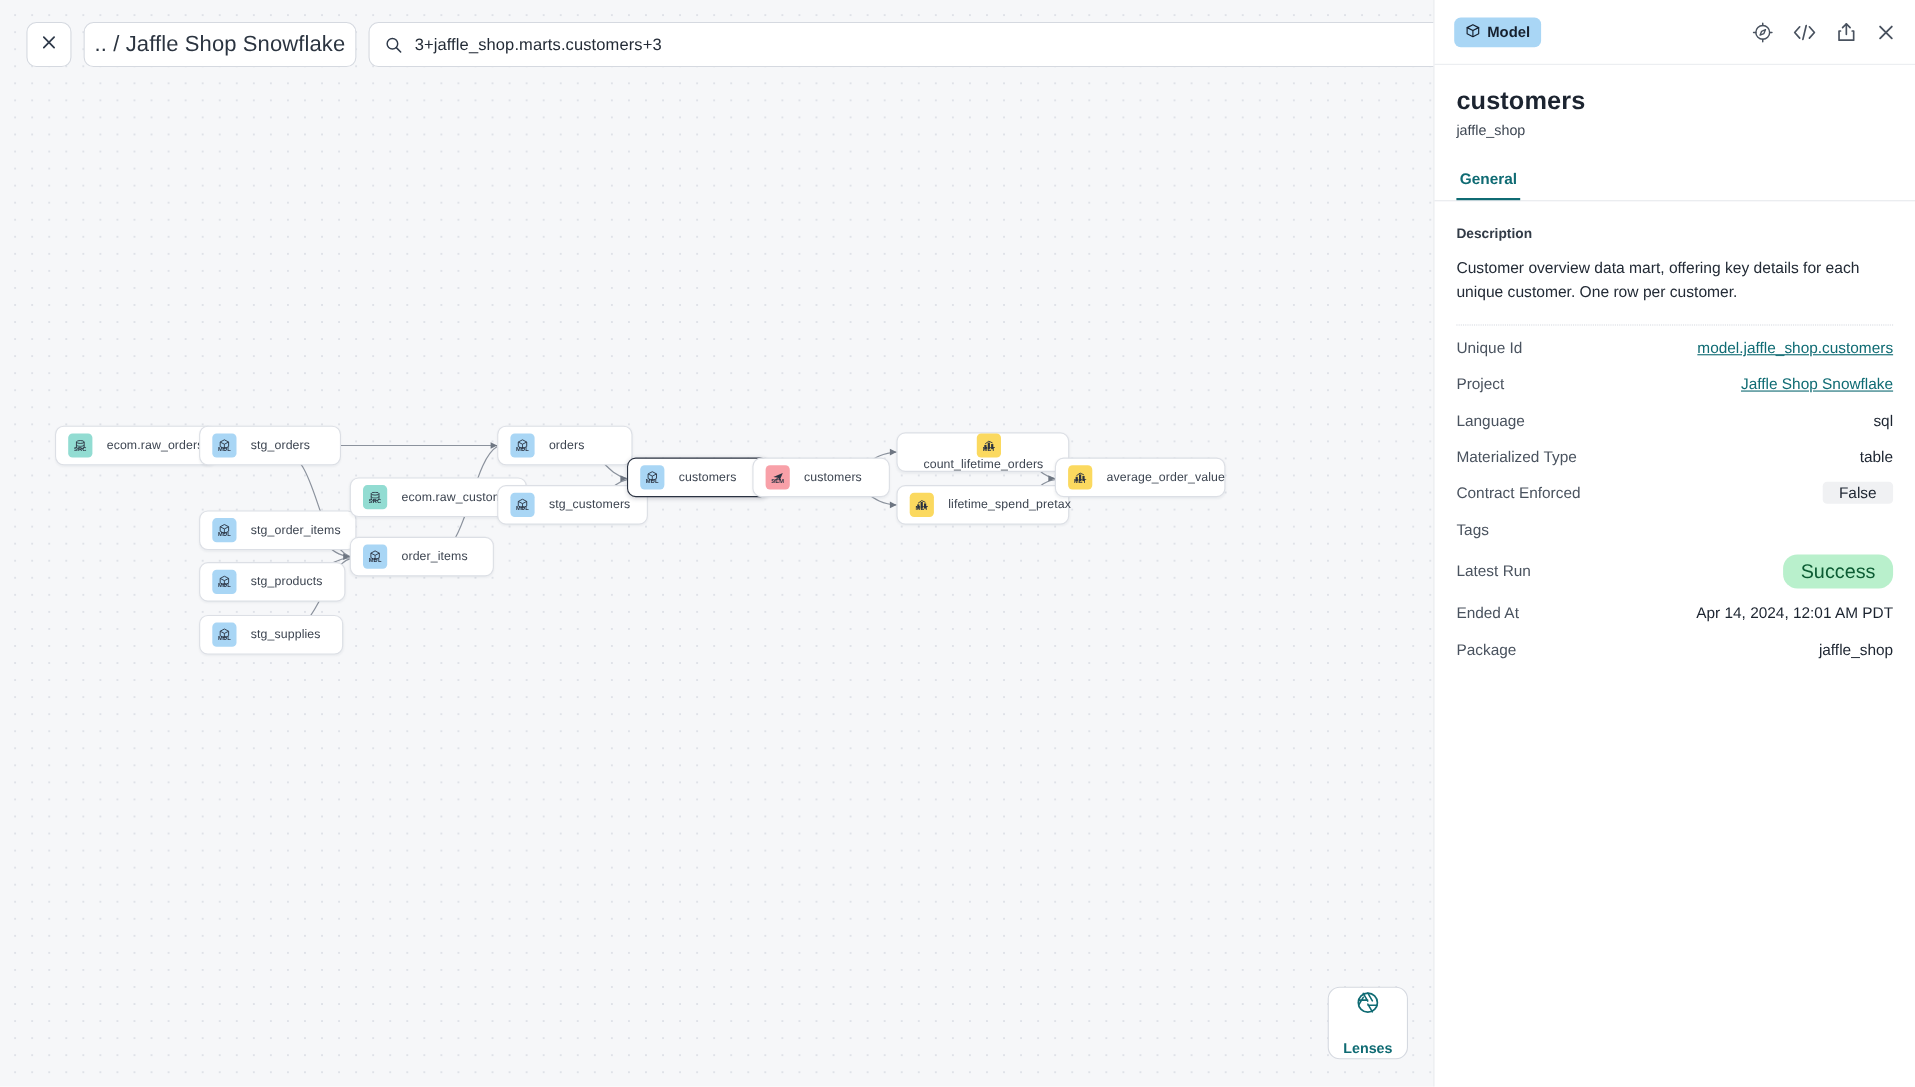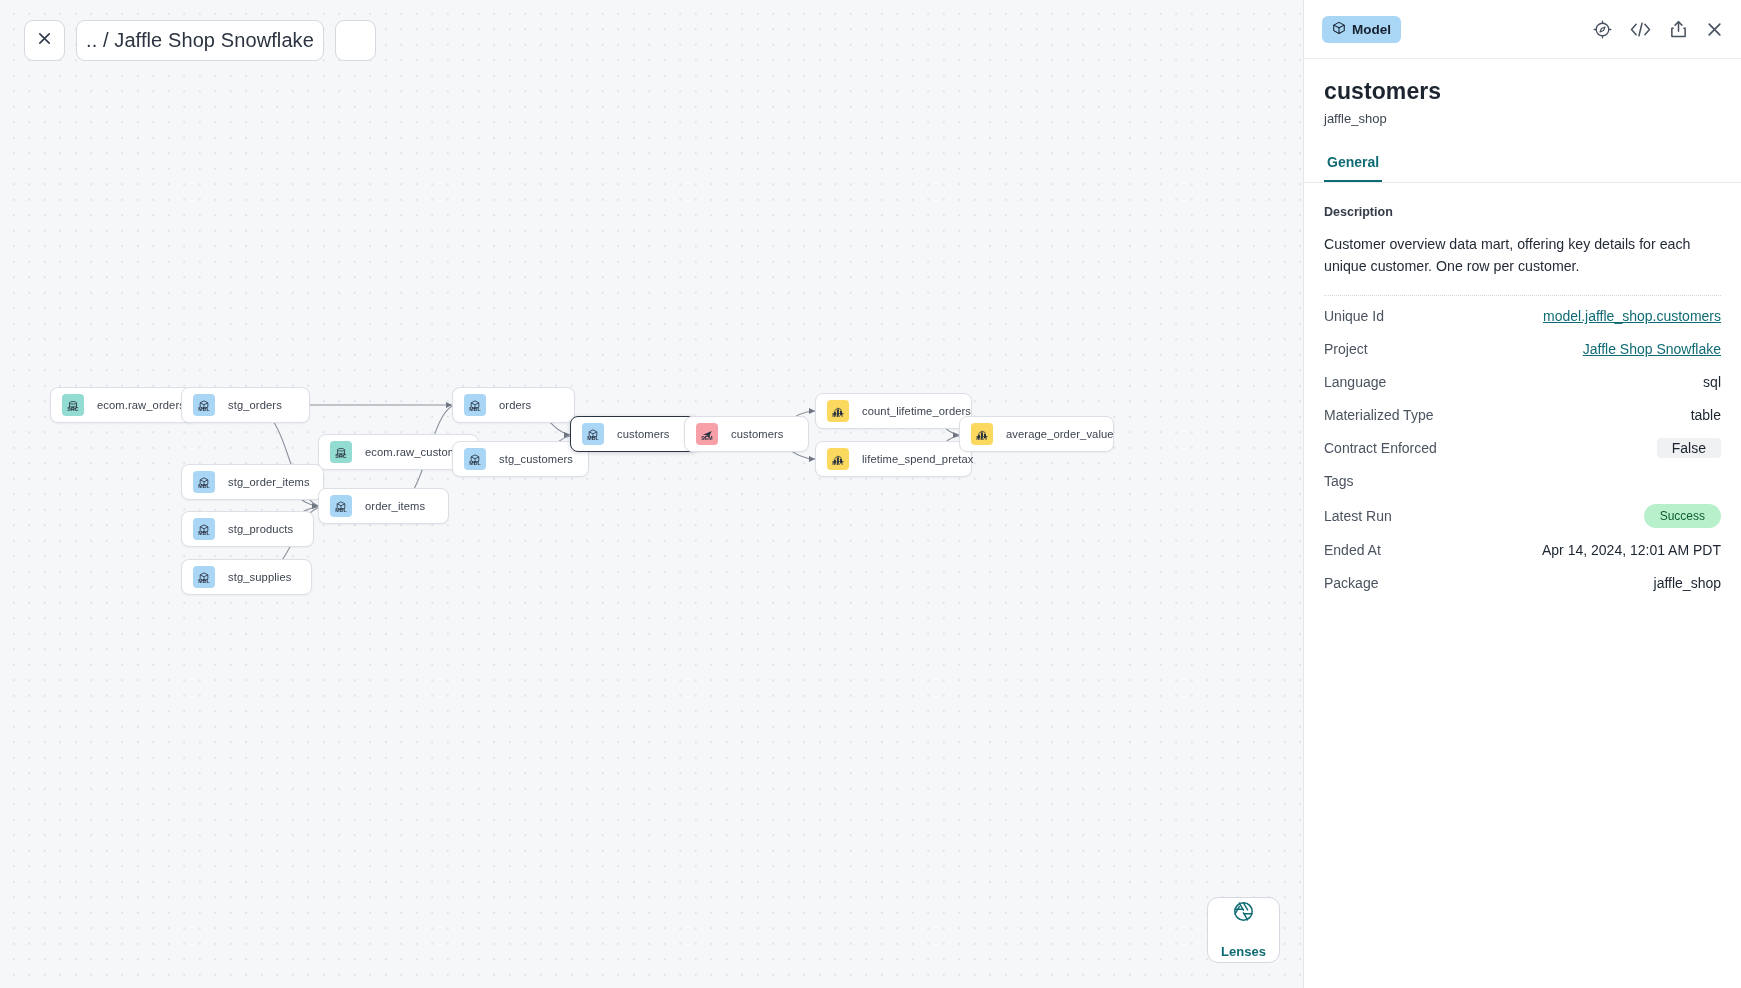--- a/index.html
+++ b/index.html
@@ -159,21 +159,21 @@
     min-height: 33px; padding: 6px 0; gap: 12px;
   }
   .row .k { font-size: 14px; color: #4a535f; white-space: nowrap; }
   .row .v { font-size: 14px; color: #1c2430; text-align: right; }
   .row .v.link { color: #0f6b73; text-decoration: underline; cursor: pointer; }
   .row .v.chip {
     background: #f0f1f3; border-radius: 4px; padding: 2px 15px;
   }
   .row .v.pill {
     background: #b9f0cc; color: #0c5c33;
-    border-radius: 13px; padding: 5px 16px; font-size: 12px;
+    border-radius: 13px; padding: 5px 16px; font-size: 18px;
   }
   .v-with-copy { display: flex; align-items: center; gap: 9px; justify-content: flex-end; }
   .copy-ic { display: flex; cursor: pointer; color: #4a535f; }
 </style>
 </head>
 <body>
 
 <div id="app">
 
   <div id="canvas-pane">
@@ -337,21 +337,21 @@
         <div class="node" style="left: 684px; top: 416px; width: 125px; height: 36px;">
           <span class="badge sem">
             <span class="bglyph"><svg width="11" height="9" viewBox="0 0 12 10">
                 <path d="M1 5.2 L10.6 1 L7.3 9 L5.9 5.9 Z" fill="#2b3342"></path>
                 <path d="M5.9 5.9 L1.6 9.4" stroke="#2b3342" stroke-width="1" stroke-linecap="round"></path>
               </svg></span>
             <span class="btext">SEM</span>
           </span>
           <span class="nlabel">customers</span>
         </div>
-        <div class="node" style="left: 815px; top: 393px; width: 157px; height: 36px;">
+        <div class="node" style="left: 815px; top: 393px; width: 157px; height: 36px; flex-direction: column;">
           <span class="badge met">
             <span class="bglyph"><svg width="10" height="9" viewBox="0 0 12 10">
                 <rect x="1" y="5" width="2.4" height="4.6" fill="#2b3342"></rect>
                 <rect x="4.7" y="2.4" width="2.4" height="7.2" fill="#2b3342"></rect>
                 <rect x="8.4" y="4" width="2.4" height="5.6" fill="#2b3342"></rect>
                 <path d="M2.2 3.6 L5.9 .9 L9.6 2.6" stroke="#2b3342" stroke-width="1" fill="none" stroke-linecap="round"></path>
               </svg></span>
             <span class="btext">MET</span>
           </span>
           <span class="nlabel">count_lifetime_orders</span>
@@ -385,20 +385,36 @@
     <div id="toolbar">
       <div class="tb-btn" id="close-btn">
         <span>
           <svg width="15" height="15" viewBox="0 0 16 16">
               <path d="M3 3 L13 13 M13 3 L3 13" stroke="#2f3a4a" stroke-width="1.7" stroke-linecap="round" fill="none"></path>
             </svg>
         </span>
       </div>
       <div class="tb-btn" id="breadcrumb-btn">
         <span>.. / Jaffle Shop Snowflake</span>
+      </div>
+      <div id="search-wrap">
+        <span class="s-icon">
+          <svg width="16" height="16" viewBox="0 0 18 18">
+              <circle cx="7.6" cy="7.6" r="5.4" stroke="#2f3a4a" stroke-width="1.5" fill="none"></circle>
+              <path d="M11.6 11.6 L16 16" stroke="#2f3a4a" stroke-width="1.6" stroke-linecap="round"></path>
+            </svg>
+        </span>
+        <span id="search-text" title="Search lineage">3+jaffle_shop.marts.customers+3</span>
+        <span id="info-icon">
+          <svg width="16" height="16" viewBox="0 0 16 16">
+              <circle cx="8" cy="8" r="7" fill="#3a4454"></circle>
+              <circle cx="8" cy="4.6" r="1.05" fill="#fff"></circle>
+              <rect x="7.1" y="6.6" width="1.8" height="5" rx=".9" fill="#fff"></rect>
+            </svg>
+        </span>
       </div>
       <div class="tb-btn" id="refresh-btn">
         
       </div>
     </div>
 
     <div id="lenses-btn">
       <span>
         <svg width="21" height="21" viewBox="0 0 22 22">
           <circle cx="11" cy="11" r="9.1" stroke="#0f6b73" stroke-width="1.6" fill="none"></circle>

